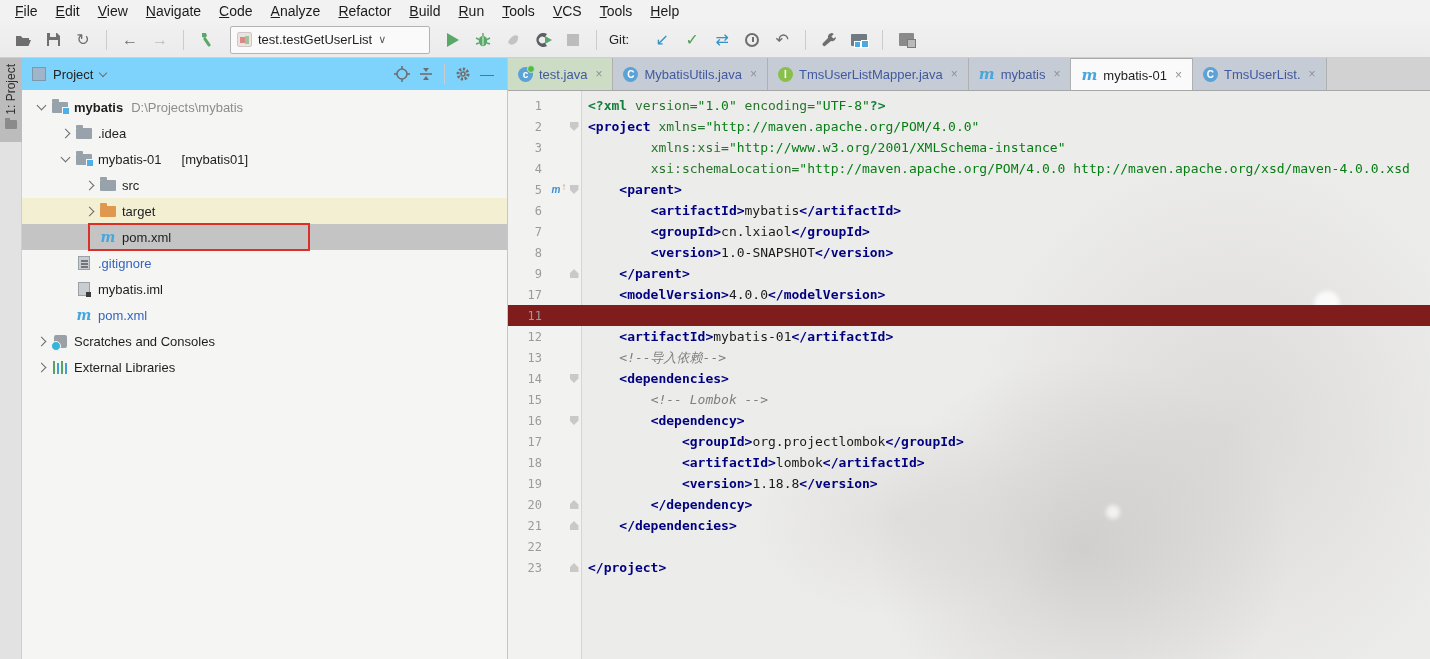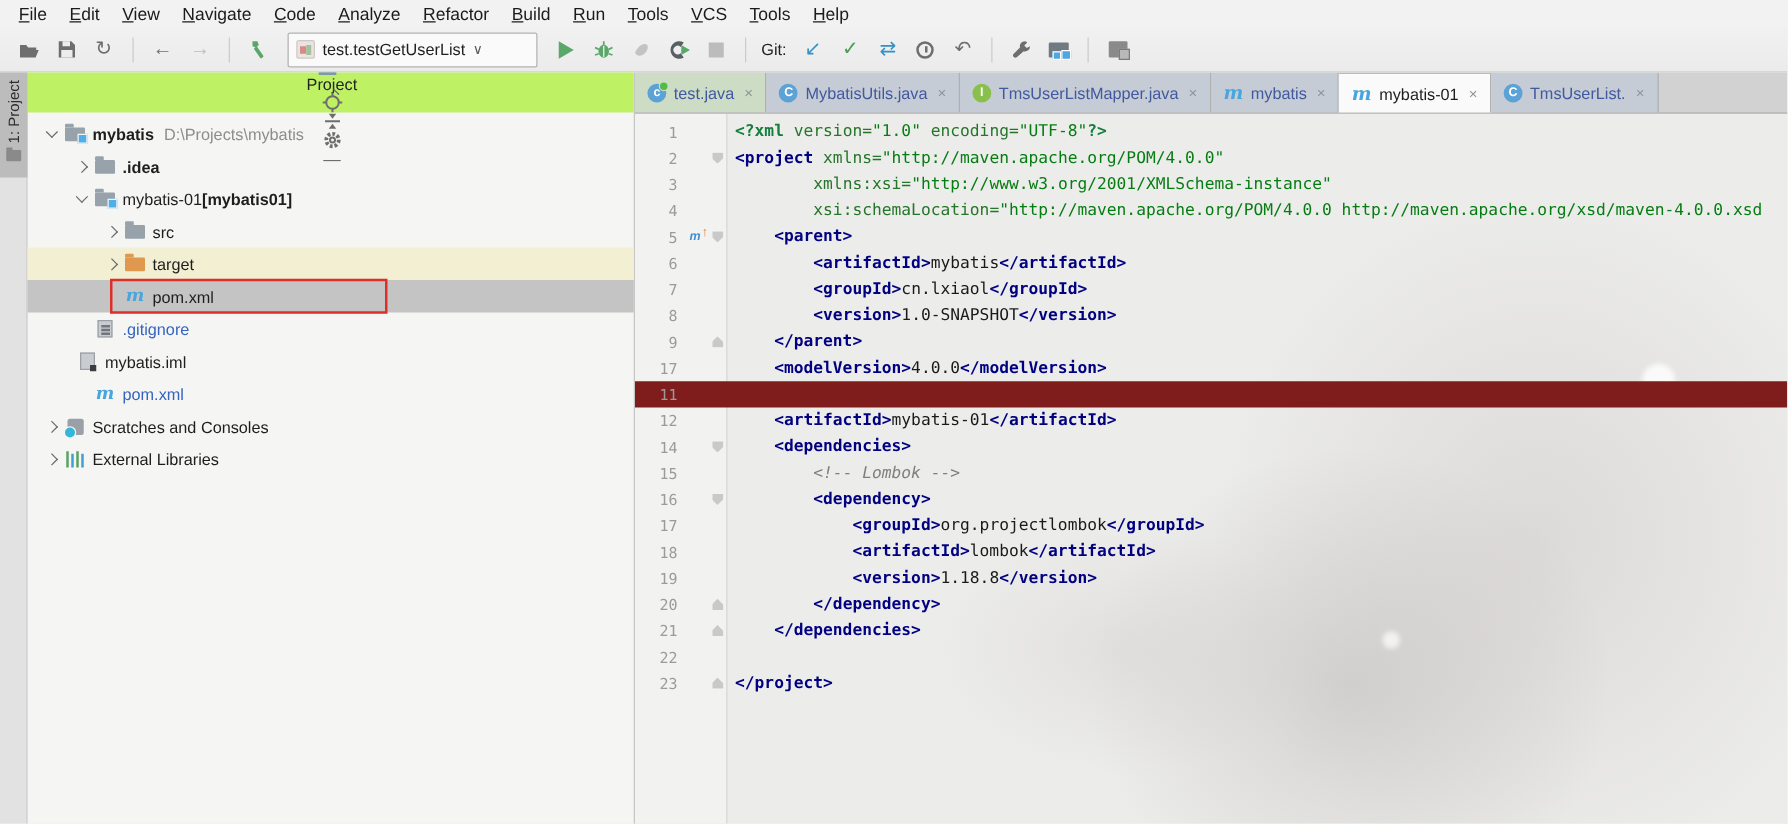--- a/index.html
+++ b/index.html
@@ -23,21 +23,21 @@
   
   #run-combo { height:28px; min-width:200px; background:#fafafa; border:1px solid #b3b3b3; border-radius:2px;
                display:flex; align-items:center; padding:0 6px; gap:6px; margin:0 6px; }
   #run-combo .cfg-ic { width:15px; height:15px; background:#e9e4e2; border:1px solid #cfc8c6; border-radius:2px; position:relative; }
   #run-combo .cfg-ic::before { content:""; position:absolute; left:2px; top:4px; width:5px; height:6px; background:#d98a86; }
   #run-combo .cfg-ic::after { content:""; position:absolute; right:2px; top:3px; width:4px; height:8px; background:#9fc39b; }
   #run-combo .lbl { font-size:13px; color:#1f1f1f; white-space:nowrap; }
   #run-combo .dd { font-size:11px; color:#5b5b5b; }
   .play-tri { width:0; height:0; border-left:12px solid #59a869; border-top:7px solid transparent; border-bottom:7px solid transparent; }
   .stop-sq { width:12px; height:12px; background:#bcbcbc; }
-  .git-label { font-size:13px; color:#222; margin:0 4px 0 2px; }
+  .git-label { font-size:13px; color:#222; margin:0 16px 0 2px; }
   .clock-ic { width:14px; height:14px; border:2px solid #6e6e6e; border-radius:50%; position:relative; }
   .clock-ic::after { content:""; position:absolute; left:5px; top:2px; width:2px; height:5px; background:#6e6e6e; }
   .pstruct { width:16px; height:12px; background:#6f7a82; border-radius:1px; position:relative; }
   .pstruct::before { content:""; position:absolute; right:-2px; bottom:-2px; width:6px; height:6px; background:#4fa7e0; border:1px solid #fff; }
   .pstruct::after { content:""; position:absolute; right:6px; bottom:-2px; width:5px; height:5px; background:#4fa7e0; border:1px solid #fff; }
   .laysave { width:15px; height:13px; background:#8a8a8a; position:relative; border-radius:1px; }
   .laysave::after { content:""; position:absolute; right:-2px; bottom:-2px; width:7px; height:7px; background:#b9b9b9; border:1px solid #7b7b7b; }
 
   
   #main { display:flex; height:601px; }
@@ -45,21 +45,21 @@
   
   #strip { width:22px; background:#e2e2e2; border-right:1px solid #cfcfcf; position:relative; }
   #strip .tw-btn { position:absolute; top:0; left:0; width:22px; height:84px; background:#bcbcbc;
                    display:flex; flex-direction:column; align-items:center; justify-content:flex-start; padding-top:6px; }
   #strip .tw-label { writing-mode:vertical-rl; transform:rotate(180deg); font-size:12px; color:#2d2d2d; }
   #strip .tw-folder { width:12px; height:9px; background:#8a8a8a; margin-top:5px; border-radius:1px; position:relative; }
   #strip .tw-folder::before { content:""; position:absolute; top:-2px; left:0; width:5px; height:2px; background:#8a8a8a; }
 
   
   #project-panel { width:486px; background:#f5f5f4; border-right:1px solid #c6c6c6; display:flex; flex-direction:column; }
-  #panel-header { height:32px; display:flex; align-items:center; padding:0 8px 0 10px; background:#bef264;flex-direction:column; }
+  #panel-header { height:32px; display:flex; align-items:center; padding:0 8px 0 10px; background:#7dd3fc; }
   .ph-ic { width:14px; height:14px; background:#9fb6ca; border:1px solid #7d97ad; margin-right:7px; }
   #panel-title { font-size:13px; color:#232323; }
   .ph-chev { width:6px; height:6px; border-right:1.4px solid #6e6e6e; border-bottom:1.4px solid #6e6e6e; transform:rotate(45deg); margin:-2px 0 0 7px; }
   #panel-header .spacer { flex:1; }
   .ph-btn { width:24px; height:24px; display:flex; align-items:center; justify-content:center; }
   #tree { padding-top:4px; position:relative; }
   .trow { height:26px; display:flex; align-items:center; position:relative; font-size:13px; color:#1e1e1e; }
   .trow.hl-caret { background:#f3efd2; }
   .trow.hl-selected { background:#c4c4c4; }
   .chev { width:7px; height:7px; border-right:1.6px solid #6a6a6a; border-bottom:1.6px solid #6a6a6a; flex:none; }
@@ -80,21 +80,21 @@
   .libico i { display:block; width:2.5px; background:#5aa25f; height:13px; }
   .libico i:nth-child(2){ background:#3f9fd6; height:11px;}
   .libico i:nth-child(3){ background:#5aa25f; height:13px;}
   .libico i:nth-child(4){ background:#3f9fd6; height:11px;}
   .scrico { width:13px; height:13px; background:#9aa0a6; border-radius:2px; position:relative; }
   .scrico::after { content:""; position:absolute; left:-3px; bottom:-3px; width:8px; height:8px; border-radius:50%; background:#35b6d9; border:1px solid #f5f5f4; }
   .tlabel { margin-left:4px; white-space:nowrap; }
   .tlabel.bold { font-weight:bold; }
   .tlabel.blue { color:#3564bf; }
   .tsub { margin-left:8px; color:#8d8d8d; white-space:nowrap; }
-  .tbracket { margin-left:0; font-weight:bold; }
+  .tbracket { margin-left:20px; font-weight:normal; }
   .annotation { position:absolute; left:66px; top:-1px; width:222px; height:28px; border:2px solid #db2f28; pointer-events:none; }
 
   
   #editor { flex:1; display:flex; flex-direction:column; overflow:hidden; position:relative; }
   #tabbar { height:33px; background:#d2d2d2; border-bottom:1px solid #a7a7a7; display:flex; align-items:flex-end; overflow:hidden; }
   .tab { height:32px; display:flex; align-items:center; gap:6px; padding:0 10px; border-right:1px solid #b0b0b0;
          background:#c6ccd5; font-size:13px; color:#40599f; white-space:nowrap; }
   .tab.flavor-test { background:#cddcc4; }
   .tab.active { background:#fafafa; color:#1d1d1d; height:33px; margin-bottom:-1px; border-top:1px solid #a7a7a7; }
   .tab .close { color:#8f9399; font-size:12px; margin-left:2px; }
@@ -289,21 +289,21 @@
           <div class="trow" style="padding-left: 10px;">
             <span class="chevbox">
               <span class="chev expanded"></span>
             </span>
             <span class="ticon">
               <span class="fldr proj"></span>
             </span>
             <span class="tlabel bold">mybatis</span>
             <span class="tsub">D:\Projects\mybatis</span>
           </div>
-          <div class="trow" style="padding-left: 34px; font-weight: bold;">
+          <div class="trow" style="padding-left: 34px;">
             <span class="chevbox">
               <span class="chev collapsed"></span>
             </span>
             <span class="ticon">
               <span class="fldr"></span>
             </span>
             <span class="tlabel">.idea</span>
           </div>
           <div class="trow" style="padding-left: 34px;">
             <span class="chevbox">
@@ -341,21 +341,21 @@
             <span class="tlabel">pom.xml</span>
             <div class="annotation"></div>
           </div>
           <div class="trow" style="padding-left: 34px;">
             <span class="chevbox"></span>
             <span class="ticon">
               <span class="fico lines"></span>
             </span>
             <span class="tlabel blue">.gitignore</span>
           </div>
-          <div class="trow" style="padding-left: 20px;">
+          <div class="trow" style="padding-left: 34px;">
             <span class="chevbox"></span>
             <span class="ticon">
               <span class="fico iml"></span>
             </span>
             <span class="tlabel">mybatis.iml</span>
           </div>
           <div class="trow" style="padding-left: 34px;">
             <span class="chevbox"></span>
             <span class="ticon">
               <span class="mvn">m</span>
@@ -504,20 +504,26 @@
               <span class="fold"></span>
               <span class="codetxt"></span>
             </div>
             <div class="line">
               <span class="ln">12</span>
               <span class="gx"></span>
               <span class="fold"></span>
               <span class="codetxt"><span>    </span><span class="xt">&lt;artifactId&gt;</span><span>mybatis-01</span><span class="xt">&lt;/artifactId&gt;</span></span>
             </div>
             <div class="line">
+              <span class="ln">13</span>
+              <span class="gx"></span>
+              <span class="fold"></span>
+              <span class="codetxt"><span>    </span><span class="xc">&lt;!--导入依赖--&gt;</span></span>
+            </div>
+            <div class="line">
               <span class="ln">14</span>
               <span class="gx"></span>
               <span class="fold">
                 <span class="fm down"></span>
               </span>
               <span class="codetxt"><span>    </span><span class="xt">&lt;dependencies&gt;</span></span>
             </div>
             <div class="line">
               <span class="ln">15</span>
               <span class="gx"></span>

